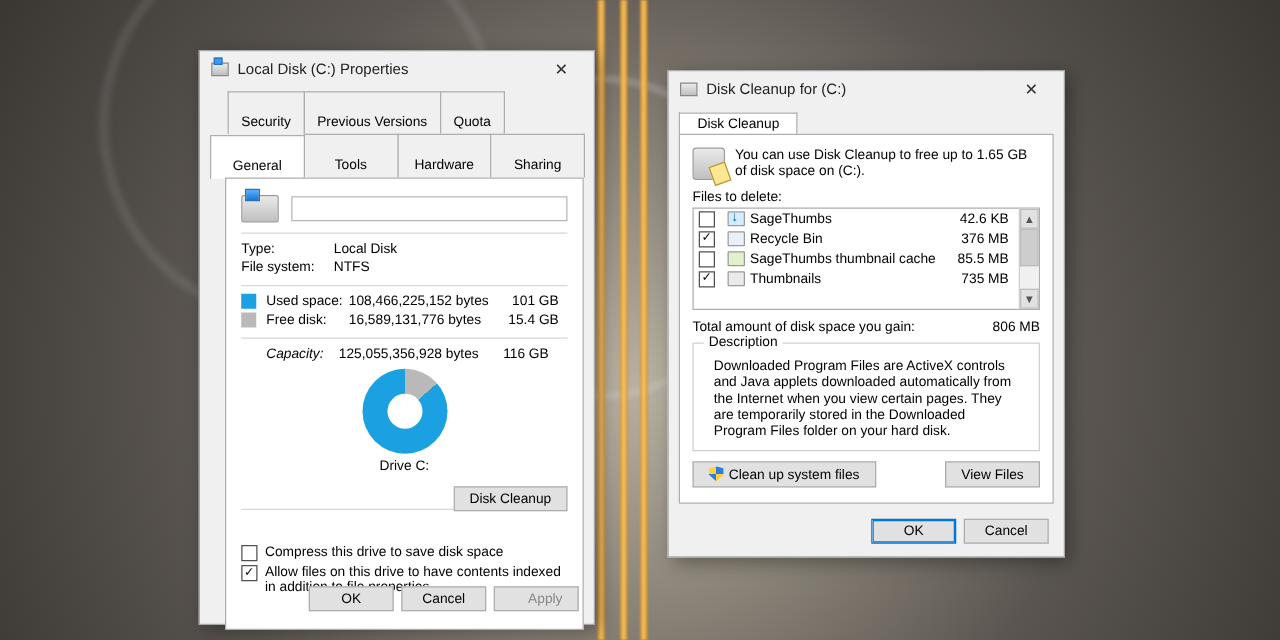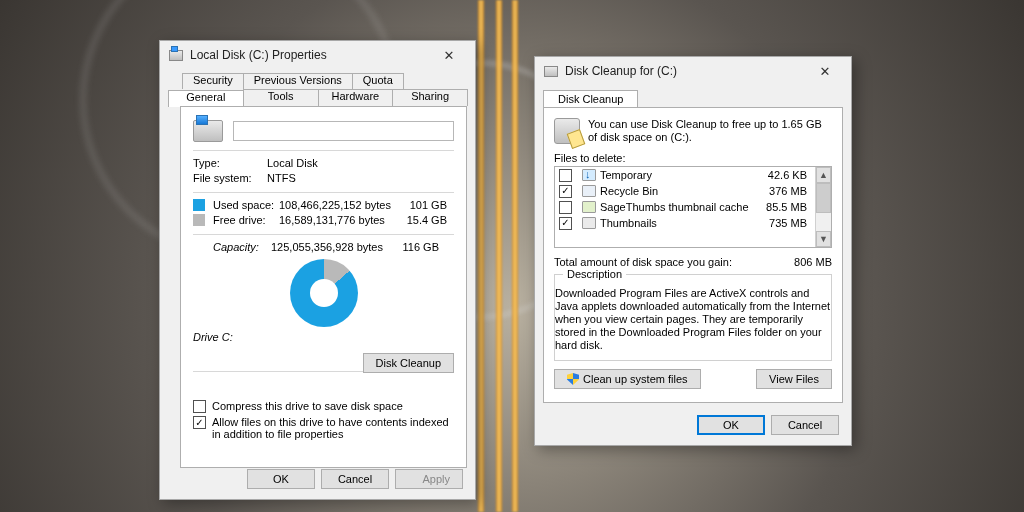--- a/index.html
+++ b/index.html
@@ -14,21 +14,21 @@
   .win { position: absolute; background: #f0f0f0; border: 1px solid #a8a8a8; box-shadow: 4px 4px 14px rgba(0,0,0,.35); }
   .titlebar { height: 28px; display:flex; align-items:center; padding: 0 6px 0 8px; }
   .titlebar .ticon { width:16px; height:16px; margin-right:6px; display:flex; align-items:center; justify-content:center;}
   .titlebar .ttext { flex:1; color:#222; font-size:12px; }
   .close-x { width:40px; height:20px; display:flex; align-items:center; justify-content:center; font-size:13px; color:#333; }
 
   
   .props { left:159px; top:40px; width:317px; height:460px; }
   .tabs-outer { margin:4px 8px 0 8px; }
   .tabrow { display:flex; }
-  .tab { border:1px solid #aeaeae; border-bottom:none; background:#f0f0f0; padding:0 10px 3px; margin-right:-1px; font-size:11px;}
+  .tab { border:1px solid #aeaeae; border-bottom:none; background:#f0f0f0; padding:18px 10px 3px; margin-right:-1px; font-size:11px;}
   .tab.active { background:#fff; position:relative; top:1px; padding-bottom:4px;}
   .tabrow.top .tab { flex:0 0 auto; }
   .tabrow.top { padding-left:14px;}
   .tabrow.bot .tab { flex:1; text-align:center; }
   .pane { background:#fff; border:1px solid #aeaeae; margin:0 8px 8px 20px; padding:10px 12px 12px; height:362px; position:relative;}
   .row { display:flex; align-items:center; margin:3px 0;}
   .row .lbl { width:74px; }
   .hr { border-top:1px solid #d8d8d8; margin:8px 0 6px;}
   .drive-icon { width:30px; height:22px; background:linear-gradient(#eaeaea,#bfbfbf); border:1px solid #9a9a9a; border-radius:2px; margin-right:10px; position:relative;}
   .drive-icon::before{content:""; position:absolute; left:2px; top:-6px; width:10px; height:8px;
@@ -36,21 +36,21 @@
   .name-input{ flex:1; height:20px; border:1px solid #b7b7b7; background:#fff; padding:0 4px;}
   .sq{ width:12px; height:12px; margin-right:8px;}
   .sq.used{ background:#1ba1e2;}
   .sq.free{ background:#b9b9b9;}
   .bytes { width:120px; }
   .gb { width:48px; text-align:right;}
   .pie { width:68px; height:68px; border-radius:50%;
     background: conic-gradient(#b9b9b9 0 49deg, #1ba1e2 49deg 360deg);
     position:relative; margin: 6px auto 2px;}
   .pie::after{content:""; position:absolute; left:20px; top:20px; width:28px; height:28px; background:#fff; border-radius:50%;}
-  .center-lbl{ margin-top:4px;font-style:italic;}
+  .center-lbl{ text-align:center; margin-top:4px;}
   .btn { background:#e1e1e1; border:1px solid #adadad; padding:3px 12px; min-width:68px; text-align:center;}
   .btn.def { border:1px solid #0078d7; box-shadow:inset 0 0 0 1px #0078d7;}
   .cleanup-btn { position:absolute; right:12px; bottom:94px;}
   .check { width:13px; height:13px; border:1px solid #505050; margin-right:6px; display:inline-flex; align-items:center; justify-content:center; font-size:10px; background:#fff;}
   .check.chk::after{content:"✓"; font-size:10px; line-height:10px; color:#000;}
   .opts { position:absolute; left:12px; right:12px; bottom:24px;}
   .opts .row{ align-items:flex-start;}
   .btnbar { position:absolute; right:12px; bottom:10px; display:flex; gap:6px;}
 
   
@@ -71,21 +71,21 @@
   .mini-ico{ width:14px; height:12px; border:1px solid #9a9a9a; background:#eaeaea; border-radius:1px; display:inline-block;}
   .mini-ico.dl{ background:#d4ecff; position:relative;}
   .mini-ico.dl::after{content:"↓"; position:absolute; left:2px; top:-2px; color:#0b63b5; font-size:11px;}
   .mini-ico.rb{ background:#e9f0f8;}
   .mini-ico.st{ background:#e2f1cb;}
   .sb-track{ position:absolute; right:0; top:0; bottom:0; width:16px; background:#f0f0f0; border-left:1px solid #d0d0d0;}
   .sb-btn{ height:16px; background:#e1e1e1; border:1px solid #bdbdbd; display:flex; align-items:center; justify-content:center; font-size:9px; color:#555;}
   .sb-thumb{ margin:0; height:30px; background:#cdcdcd; border:1px solid #bdbdbd;}
   .gain{ display:flex; margin:8px 0 6px;}
   .gain .g1{ flex:1;}
-  .group{ border:1px solid #d0d0d0; position:relative; padding:12px 0 8px; }
+  .group{ border:1px solid #d0d0d0; position:relative; padding:12px 16px 8px; }
   .group .legend{ position:absolute; top:-7px; left:8px; background:#fff; padding:0 4px;}
   .desc{ line-height:13px;}
   .clean-btns{ display:flex; justify-content:space-between; margin-top:8px;}
   .shield{ width:12px; height:12px; display:inline-block; background:
     conic-gradient(#2a7de1 0 90deg,#ffd23b 90deg 180deg,#2a7de1 180deg 270deg,#ffd23b 270deg 360deg);
     clip-path: polygon(50% 0,100% 15%,100% 55%,50% 100%,0 55%,0 15%); margin-right:4px; vertical-align:-2px;}
   .clean .btnbar{ right:12px; bottom:10px;}
   .dim{ color:#888;text-align:right;}
 </style>
 </head>
@@ -136,21 +136,21 @@
       </div>
     <div class="hr"></div>
     <div class="row">
         <span class="sq used"></span>
       <span class="lbl" style="width:66px">Used space:</span>
       <span class="bytes">108,466,225,152 bytes</span>
       <span class="gb">101 GB</span>
       </div>
     <div class="row">
         <span class="sq free"></span>
-      <span class="lbl" style="width:66px">Free drive:</span>
+      <span class="lbl" style="width:66px">Free disk:</span>
       <span class="bytes">16,589,131,776 bytes</span>
       <span class="gb">15.4 GB</span>
       </div>
     <div class="hr"></div>
     <div class="row">
         <span style="width:78px;padding-left:20px;font-style:italic;">Capacity:</span>
       <span class="bytes">125,055,356,928 bytes</span>
       <span class="gb">116 GB</span>
       </div>
     <div class="pie"></div>
@@ -192,21 +192,21 @@
     <div class="intro">
       <span class="dc-ico"></span>
       <span class="txt">You can use Disk Cleanup to free up to 1.65 GB of disk space on  (C:).</span>
     </div>
     <div class="sec-lbl">Files to delete:</div>
     <div class="filebox">
       <div class="filelist">
         <div class="item">
             <span class="check"></span>
             <span class="mini-ico dl"></span>
-            <span>Temporary</span>
+            <span>SageThumbs</span>
             <span class="sz">42.6 KB</span>
           </div>
         <div class="item">
             <span class="check chk"></span>
             <span class="mini-ico rb"></span>
             <span>Recycle Bin</span>
             <span class="sz">376 MB</span>
           </div>
         <div class="item">
             <span class="check"></span>

